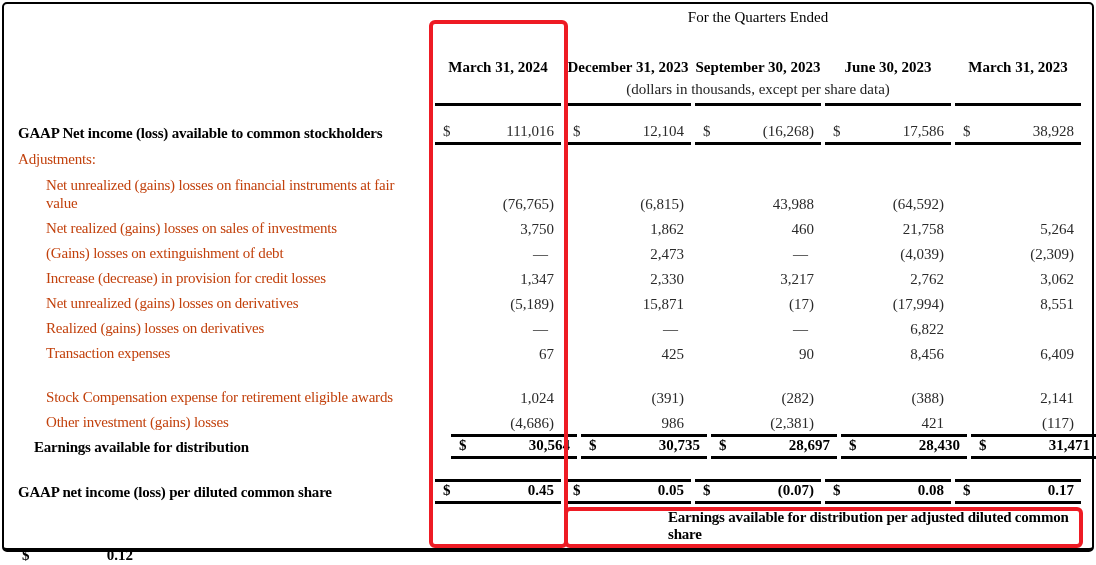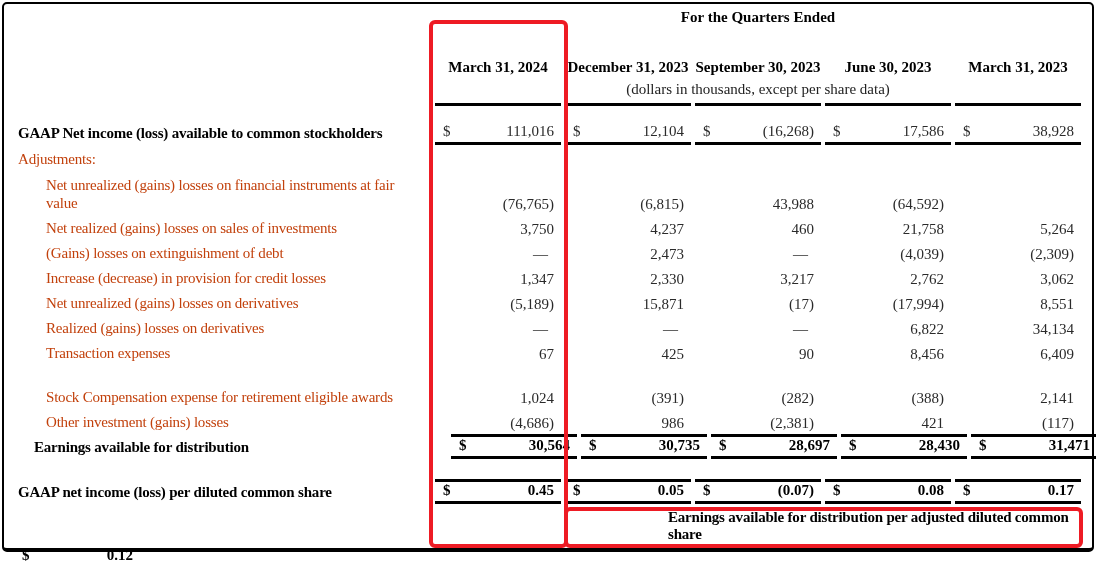--- a/index.html
+++ b/index.html
@@ -7,21 +7,21 @@
         font-family:"Liberation Serif",serif;color:#000;font-size:15px;overflow:hidden;}
   .frame{position:absolute;left:2px;top:2px;width:1088px;height:544px;
          border:2px solid #000;border-bottom-width:4px;border-radius:5px;pointer-events:none;}
   .tbl{position:absolute;left:12px;top:8px;width:1071px;}
   .row{display:flex;align-items:flex-end;height:25px;box-sizing:border-box;}
   .row-title{height:22px;align-items:flex-start;padding-top:1px;}
   .row-heads{height:46px;align-items:flex-end;padding-top:2px;}
   .row-note{height:27px;align-items:flex-end;}
   .lblspace{width:421px;flex:none;}
   .span-cols{width:650px;flex:none;text-align:center;}
-  .t-bold{font-weight:bold;}
+  .t-bold{font-weight:normal;}
   .note-text{padding-bottom:5px;color:#222;}
   .hcell{width:126px;margin:0 2px;flex:none;text-align:center;font-weight:bold;line-height:1.15;}
   .lbl{width:421px;flex:none;box-sizing:border-box;padding:0 4px 3px 6px;
        line-height:1.16;letter-spacing:-0.2px;color:#c2410c;align-self:flex-end;}
   .lbl.indent{padding-left:34px;}
   .lbl.b{font-weight:bold;color:#000;}
   .cell{width:126px;margin:0 2px;flex:none;align-self:stretch;box-sizing:border-box;
         display:flex;justify-content:space-between;align-items:flex-end;
         padding:0 7px 2px 8px;color:#2a2a2a;}
   .cell.b{font-weight:bold;color:#000;}
@@ -113,21 +113,21 @@
           </div>
         </div>
         <div class="row rk-realized-sales">
           <div class="lbl indent">Net realized (gains) losses on sales of investments</div>
           <div class="cell">
             <span class="ds"></span>
             <span class="val">3,750</span>
           </div>
           <div class="cell">
             <span class="ds"></span>
-            <span class="val">4,237</span>
+            <span class="val">1,862</span>
           </div>
           <div class="cell">
             <span class="ds"></span>
             <span class="val">460</span>
           </div>
           <div class="cell">
             <span class="ds"></span>
             <span class="val">21,758</span>
           </div>
           <div class="cell">
@@ -214,24 +214,20 @@
             <span class="ds"></span>
             <span class="val dash">—</span>
           </div>
           <div class="cell">
             <span class="ds"></span>
             <span class="val dash">—</span>
           </div>
           <div class="cell">
             <span class="ds"></span>
             <span class="val">6,822</span>
-          </div>
-          <div class="cell">
-            <span class="ds"></span>
-            <span class="val">34,134</span>
           </div>
         </div>
         <div class="row rk-transaction">
           <div class="lbl indent">Transaction expenses</div>
           <div class="cell">
             <span class="ds"></span>
             <span class="val">67</span>
           </div>
           <div class="cell">
             <span class="ds"></span>

